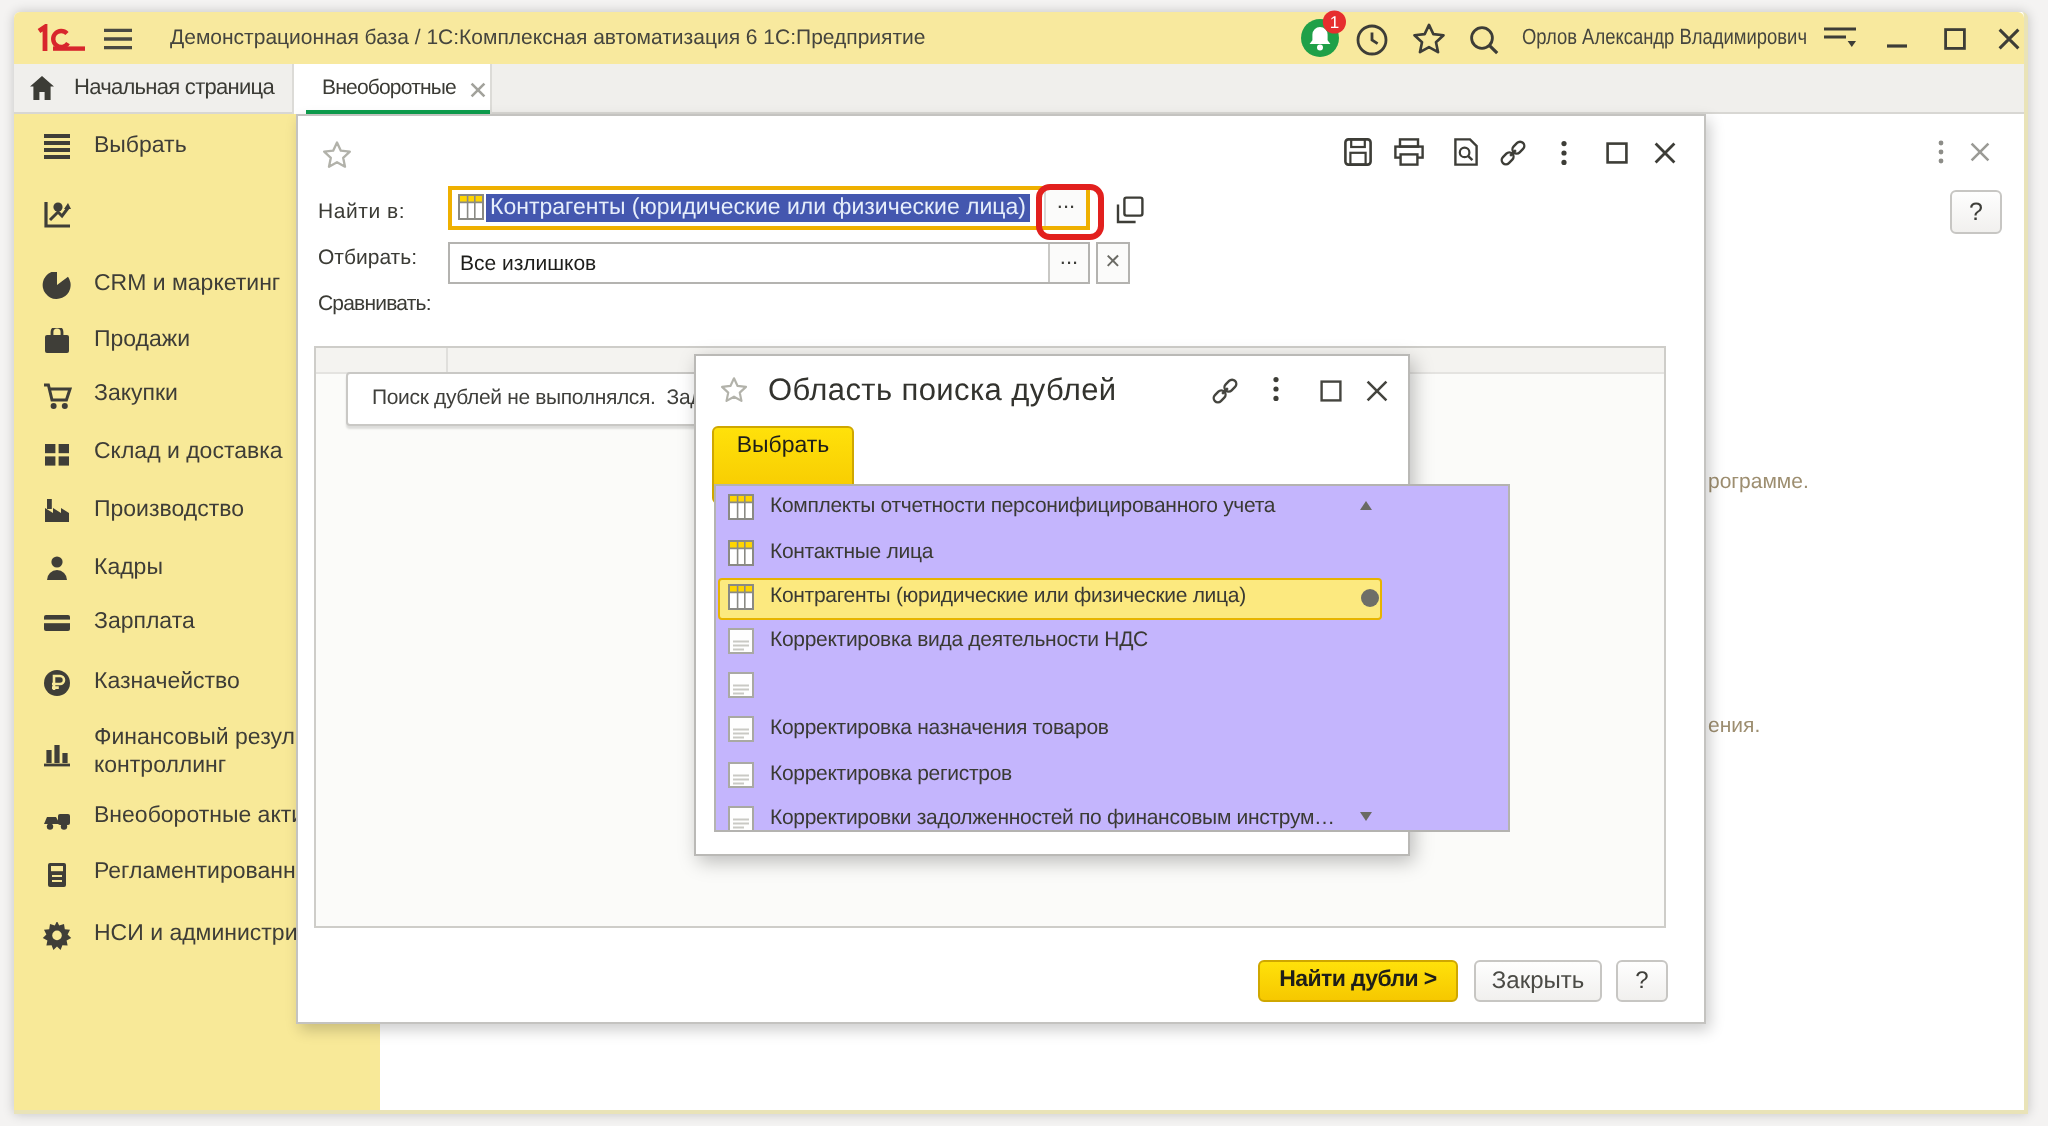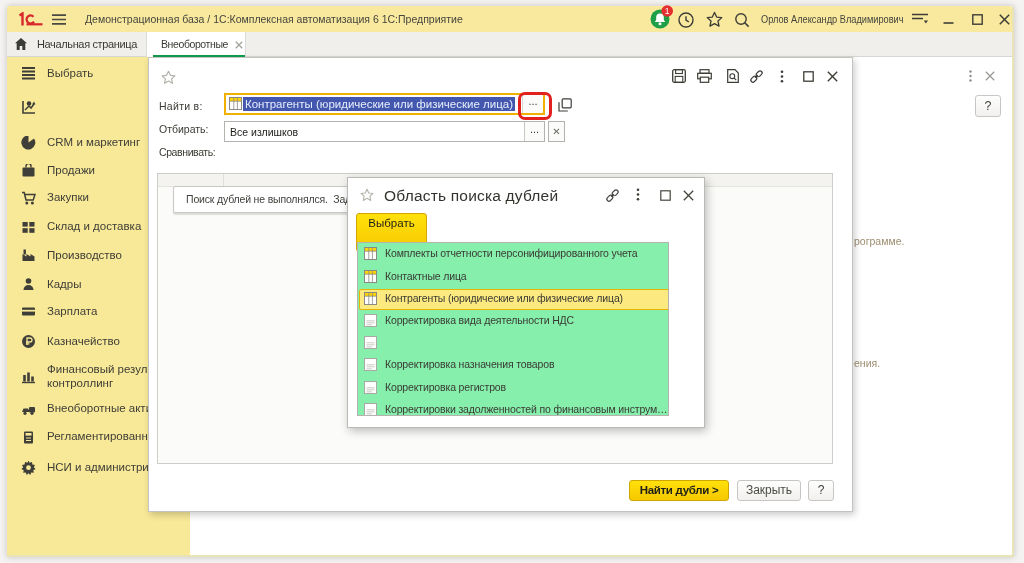--- a/index.html
+++ b/index.html
@@ -36,21 +36,21 @@
 #tablearea{left:8px;top:115px;width:676px;height:291px;border:1px solid #cecdc9;background:#fbfbf9;box-sizing:border-box;position:absolute}
 #tablehead{left:0;top:0;width:100%;height:13px;background:#f4f3f0;border-bottom:1px solid #e4e3e0;box-sizing:border-box;position:absolute}
 #msgbox{left:24px;top:128px;width:330px;height:27px;border:1px solid #c9c8c5;border-radius:2px;background:#fff;box-sizing:border-box;position:absolute;font-size:10.5px;letter-spacing:-0.17px;color:#3f3f3b;line-height:25px;padding-left:12px;white-space:nowrap;overflow:hidden;box-shadow:0 1.5px 1px rgba(0,0,0,.12)}
 .btn{position:absolute;box-sizing:border-box;border-radius:3px;text-align:center}
 #btn-find{left:480px;top:422px;width:100px;height:21px;background:linear-gradient(#ffe10a,#f6c800);border:1px solid #cfa700;font-weight:bold;font-size:11.5px;letter-spacing:-0.3px;color:#1e1e19;line-height:19px}
 #btn-close{left:588px;top:422px;width:64px;height:21px;background:linear-gradient(#fefefe,#f1f0ee);border:1px solid #c7c6c3;color:#4b4b46;font-size:12px;line-height:19px}
 #btn-q{left:659px;top:422px;width:26px;height:21px;background:linear-gradient(#fefefe,#f1f0ee);border:1px solid #c7c6c3;color:#3e3e39;font-size:12px;line-height:19px}
 #modal{left:347px;top:177px;width:358px;height:251px;background:#fff;border:1px solid #bab9b6;box-sizing:border-box;box-shadow:2px 3px 9px rgba(0,0,0,.25);z-index:10}
 #modal .hdr-title{left:36px;top:9px;font-size:15.5px;letter-spacing:0.2px;color:#33332e;position:absolute;white-space:nowrap}
 #btn-select{left:8px;top:35px;width:71px;height:39px;background:linear-gradient(#ffe10a,#f6c800);border:1px solid #cfa700;position:absolute;box-sizing:border-box;border-radius:3px;text-align:center;font-size:11.5px;font-weight:normal;color:#1e1e19;line-height:19px}
-#list{left:9px;top:64px;width:312px;height:174px;border:1px solid #b4b3b0;background:#86efac;box-sizing:border-box;position:absolute;overflow:hidden}
+#list{left:9px;top:64px;width:398px;height:174px;border:1px solid #b4b3b0;background:#c4b5fd;box-sizing:border-box;position:absolute;overflow:hidden}
 .row{position:absolute;left:0;width:333px;height:22px;font-size:10.5px;letter-spacing:-0.15px;color:#3a3a34}
 .row .ic{position:absolute;left:5.5px;top:4px}
 .row .tx{position:absolute;left:27px;top:4px;white-space:nowrap}
 #rowsel{position:absolute;left:0.5px;top:45.5px;width:332px;height:21.5px;background:#fce97f;border:1px solid #e7b400;border-radius:2px;box-sizing:border-box}
 svg{display:block}
 </style>
 </head>
 <body>
 <div id="app" class="abs"></div>
 <div id="titlebar" class="abs"></div>

